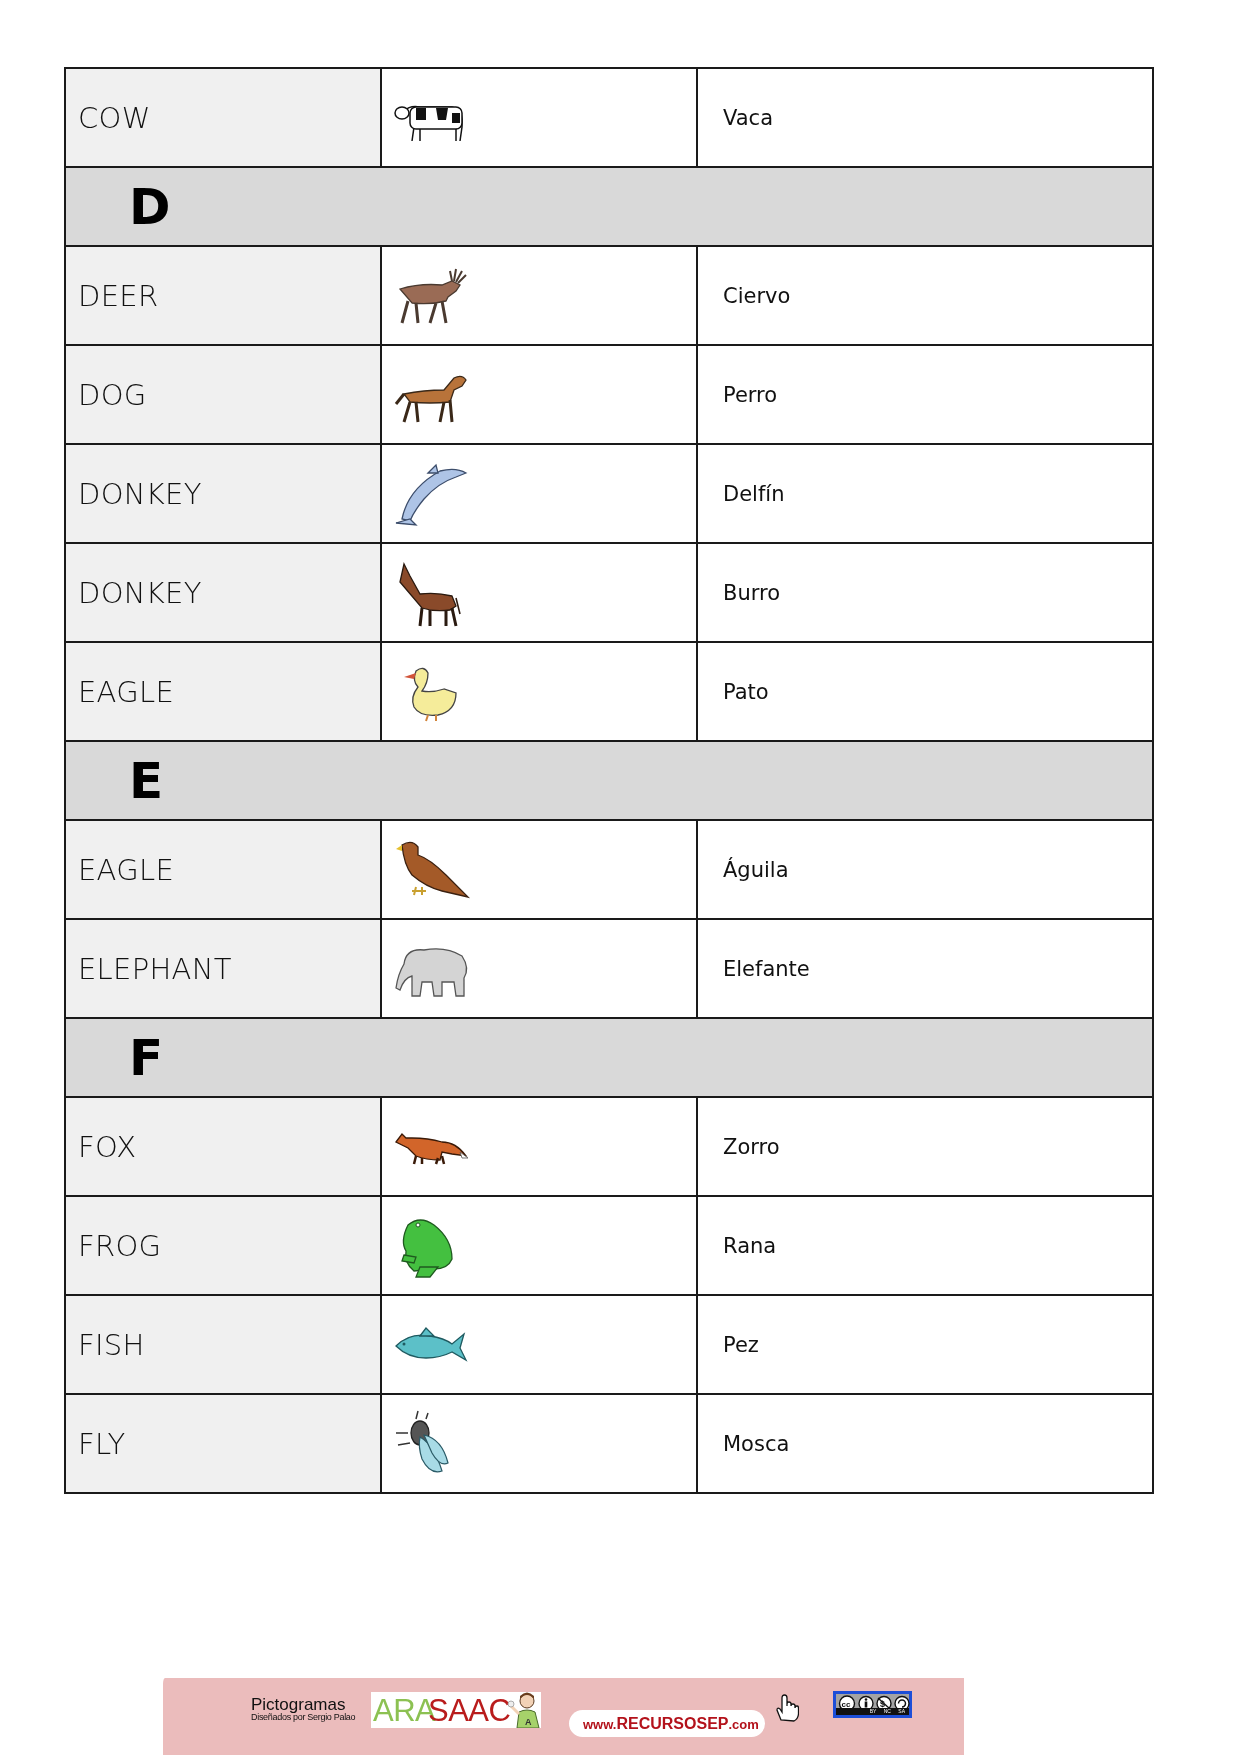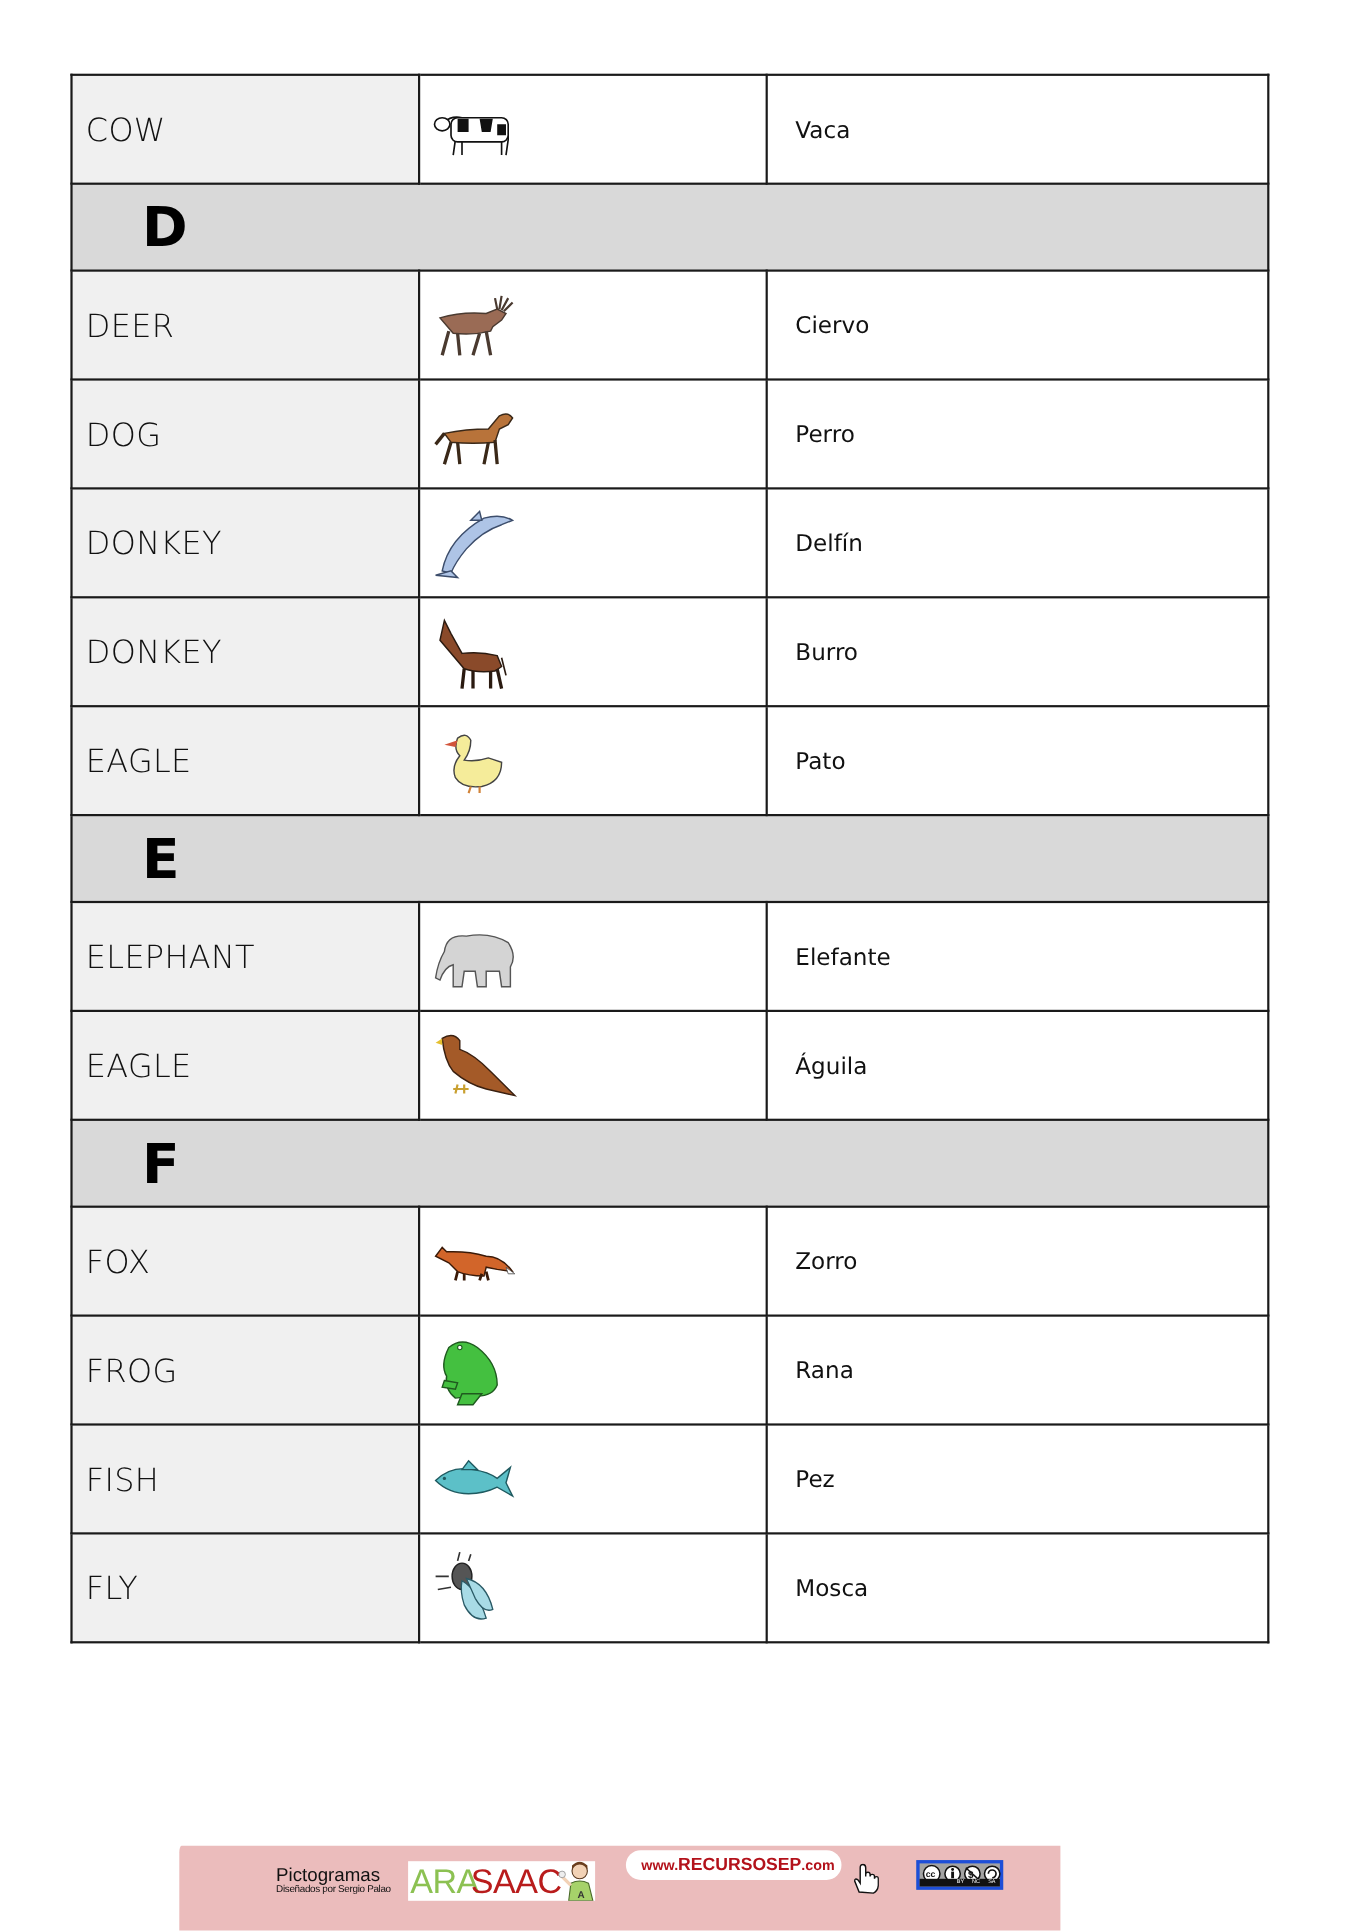--- a/index.html
+++ b/index.html
@@ -16,21 +16,21 @@
   .es-text { display:block; padding-left:25px; font-size:21px; color:#111; }
   .letter-text { display:block; padding-left:63px; font-size:50px; font-weight:bold; color:#000; line-height:1; }
   .pic { display:block; margin-left:8px; width:84px; height:70px; }
   #footer { position:absolute; left:163px; top:1678px; width:801px; height:77px; background:#ebbcbc;
             border-top-left-radius:2px 6px; }
   .pict-title { position:absolute; left:88px; top:18px; font-family:"Liberation Sans", sans-serif; font-weight:normal; font-size:17px; color:#111; line-height:1; }
   .pict-sub { position:absolute; left:88px; top:35px; font-family:"Liberation Sans", sans-serif; font-size:9px; color:#111; letter-spacing:-0.3px; line-height:1; }
   .arasaac-box { position:absolute; left:208px; top:14px; width:170px; height:36px; background:#fff; }
   .arasaac-ara { position:absolute; left:2px; top:3px; font-family:"Liberation Sans", sans-serif; font-size:31px; color:#8cc152; line-height:1; letter-spacing:-0.5px; }
   .arasaac-saac { position:absolute; left:57px; top:3px; font-family:"Liberation Sans", sans-serif; font-size:31px; color:#b91c1c; line-height:1; letter-spacing:-0.5px; }
-  .recursos-pill { position:absolute; left:406px; top:4px; width:196px; height:27px; background:#fff; border-radius:14px; }
+  .recursos-pill { position:absolute; left:406px; top:32px; width:196px; height:27px; background:#fff; border-radius:14px; }
   .recursos-text { position:absolute; left:14px; top:6px; font-family:"Liberation Sans", sans-serif; font-weight:bold; font-size:13px; color:#b3121b; line-height:1; white-space:nowrap; }
   .recursos-text .big { font-size:16px; }
   .hand { position:absolute; left:612px; top:16px; }
   .cc-badge { position:absolute; left:670px; top:13px; width:79px; height:27px; background:#a3a3a3; border:3px solid #1d4ed8; box-sizing:border-box; }
   .cc-bar { position:absolute; left:0; bottom:0; width:100%; height:7px; background:#111; color:#fff; font-size:5px; font-family:"Liberation Sans", sans-serif; line-height:7px; text-align:right; padding-right:4px; box-sizing:border-box; word-spacing:6px; }
   .cc-icons { position:absolute; left:2px; top:1px; }
 </style>
 </head>
 <body>
 
@@ -153,49 +153,49 @@
     </tr>
 
     <tr class="row-letter">
       <td colspan="3">
           <span class="letter-text">E</span>
         </td>
     </tr>
 
     <tr class="row-entry">
       <td class="c-en">
+          <span class="en-text">EAGLE</span>
+        </td>
+      <td class="c-img">
+        <svg class="pic" viewBox="0 0 84 70">
+          <g stroke="#3a2010" stroke-width="1.3" fill="#a45a28">
+            <path d="M12 10 Q22 4 28 12 L28 20 Q40 24 56 40 L78 62 L52 56 Q36 52 22 40 Q14 30 12 10 Z"></path>
+          </g>
+          <path d="M12 10 L6 14 L12 16 Z" fill="#e5c030"></path>
+          <path d="M22 56 L36 56 M26 52 L24 60 M32 52 L32 60" stroke="#c9a030" stroke-width="2"></path>
+        </svg>
+      </td>
+      <td class="c-es">
+          <span class="es-text">Águila</span>
+        </td>
+    </tr>
+
+    <tr class="row-entry">
+      <td class="c-en">
           <span class="en-text">ELEPHANT</span>
         </td>
       <td class="c-img">
         <svg class="pic" viewBox="0 0 84 70">
           <g stroke="#555" stroke-width="1.3" fill="#d4d4d4">
             <path d="M14 30 Q16 14 34 16 Q56 12 72 22 Q80 34 74 44 L74 62 L66 62 L64 48 L52 48 L52 62 L44 62 L42 48 L32 48 L30 62 L22 62 L22 42 Q14 44 10 56 L6 54 Q8 40 14 30 Z"></path>
           </g>
         </svg>
       </td>
       <td class="c-es">
           <span class="es-text">Elefante</span>
-        </td>
-    </tr>
-
-    <tr class="row-entry">
-      <td class="c-en">
-          <span class="en-text">EAGLE</span>
-        </td>
-      <td class="c-img">
-        <svg class="pic" viewBox="0 0 84 70">
-          <g stroke="#3a2010" stroke-width="1.3" fill="#a45a28">
-            <path d="M12 10 Q22 4 28 12 L28 20 Q40 24 56 40 L78 62 L52 56 Q36 52 22 40 Q14 30 12 10 Z"></path>
-          </g>
-          <path d="M12 10 L6 14 L12 16 Z" fill="#e5c030"></path>
-          <path d="M22 56 L36 56 M26 52 L24 60 M32 52 L32 60" stroke="#c9a030" stroke-width="2"></path>
-        </svg>
-      </td>
-      <td class="c-es">
-          <span class="es-text">Águila</span>
         </td>
     </tr>
 
     <tr class="row-letter">
       <td colspan="3">
           <span class="letter-text">F</span>
         </td>
     </tr>
 
     <tr class="row-entry">

